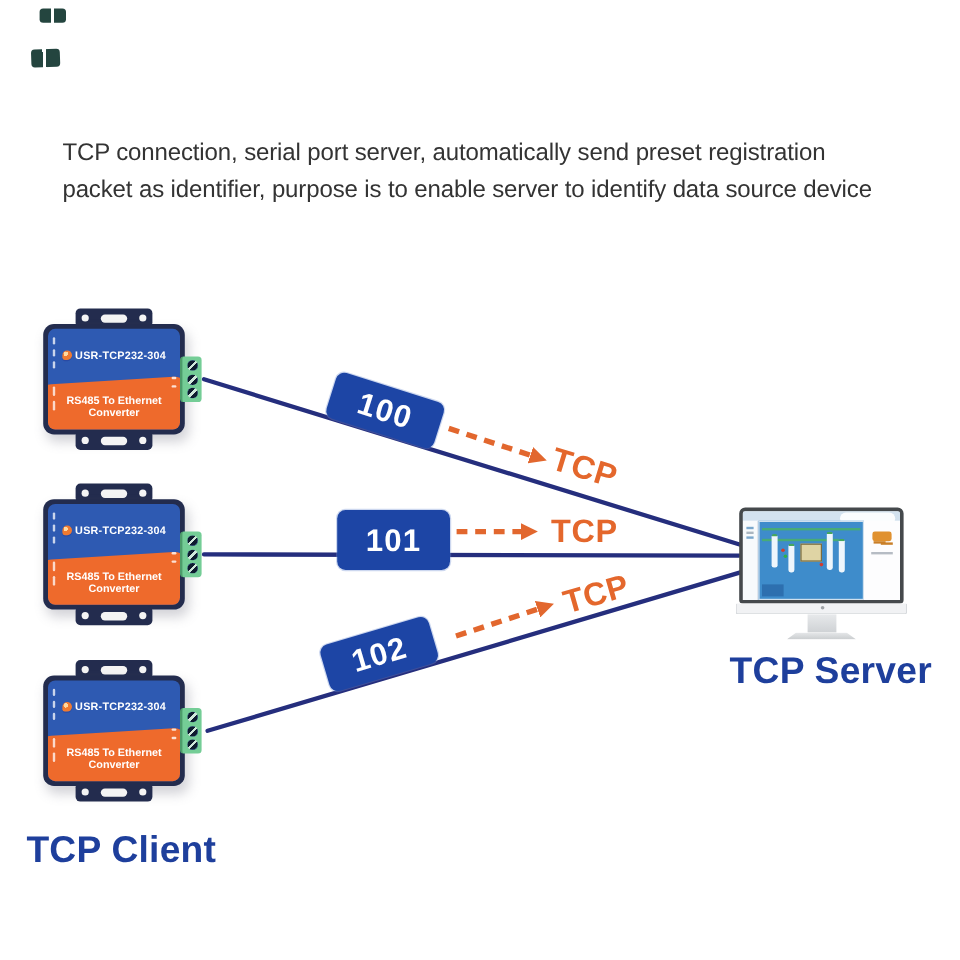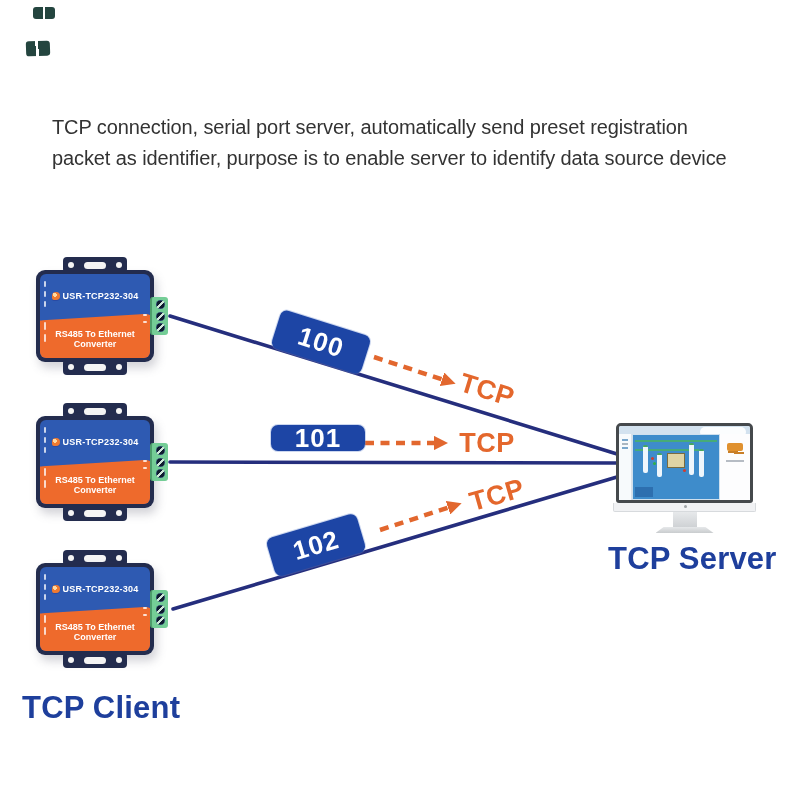--- a/index.html
+++ b/index.html
@@ -32,21 +32,21 @@
   .dash-arrow{stroke:#e2672e;stroke-width:4.5;fill:none;stroke-dasharray:9 6.5;}
 
   
   .badge{
     position:absolute;width:94px;height:40px;background:#1d45a5;border-radius:7px;
     color:#fff;font-size:26px;font-weight:600;letter-spacing:1px;
     display:flex;align-items:center;justify-content:center;
     box-shadow:0 0 0 1px rgba(110,140,210,.35);
   }
   .badge.b100{left:274px;top:322px;transform:rotate(17.5deg);}
-  .badge.b101{left:271px;top:425px;height:26px;}
+  .badge.b101{left:281px;top:425px;height:50px;}
   .badge.b102{left:269px;top:525px;transform:rotate(-16.5deg);}
 
   
   .tcp{
     position:absolute;width:64px;text-align:center;color:#e4672c;
     font-size:27px;font-weight:600;letter-spacing:0.5px;
   }
   .tcp.t1{left:455px;top:375px;transform:rotate(17deg);}
   .tcp.t2{left:455px;top:428px;}
   .tcp.t3{left:465px;top:480px;transform:rotate(-16deg);}

